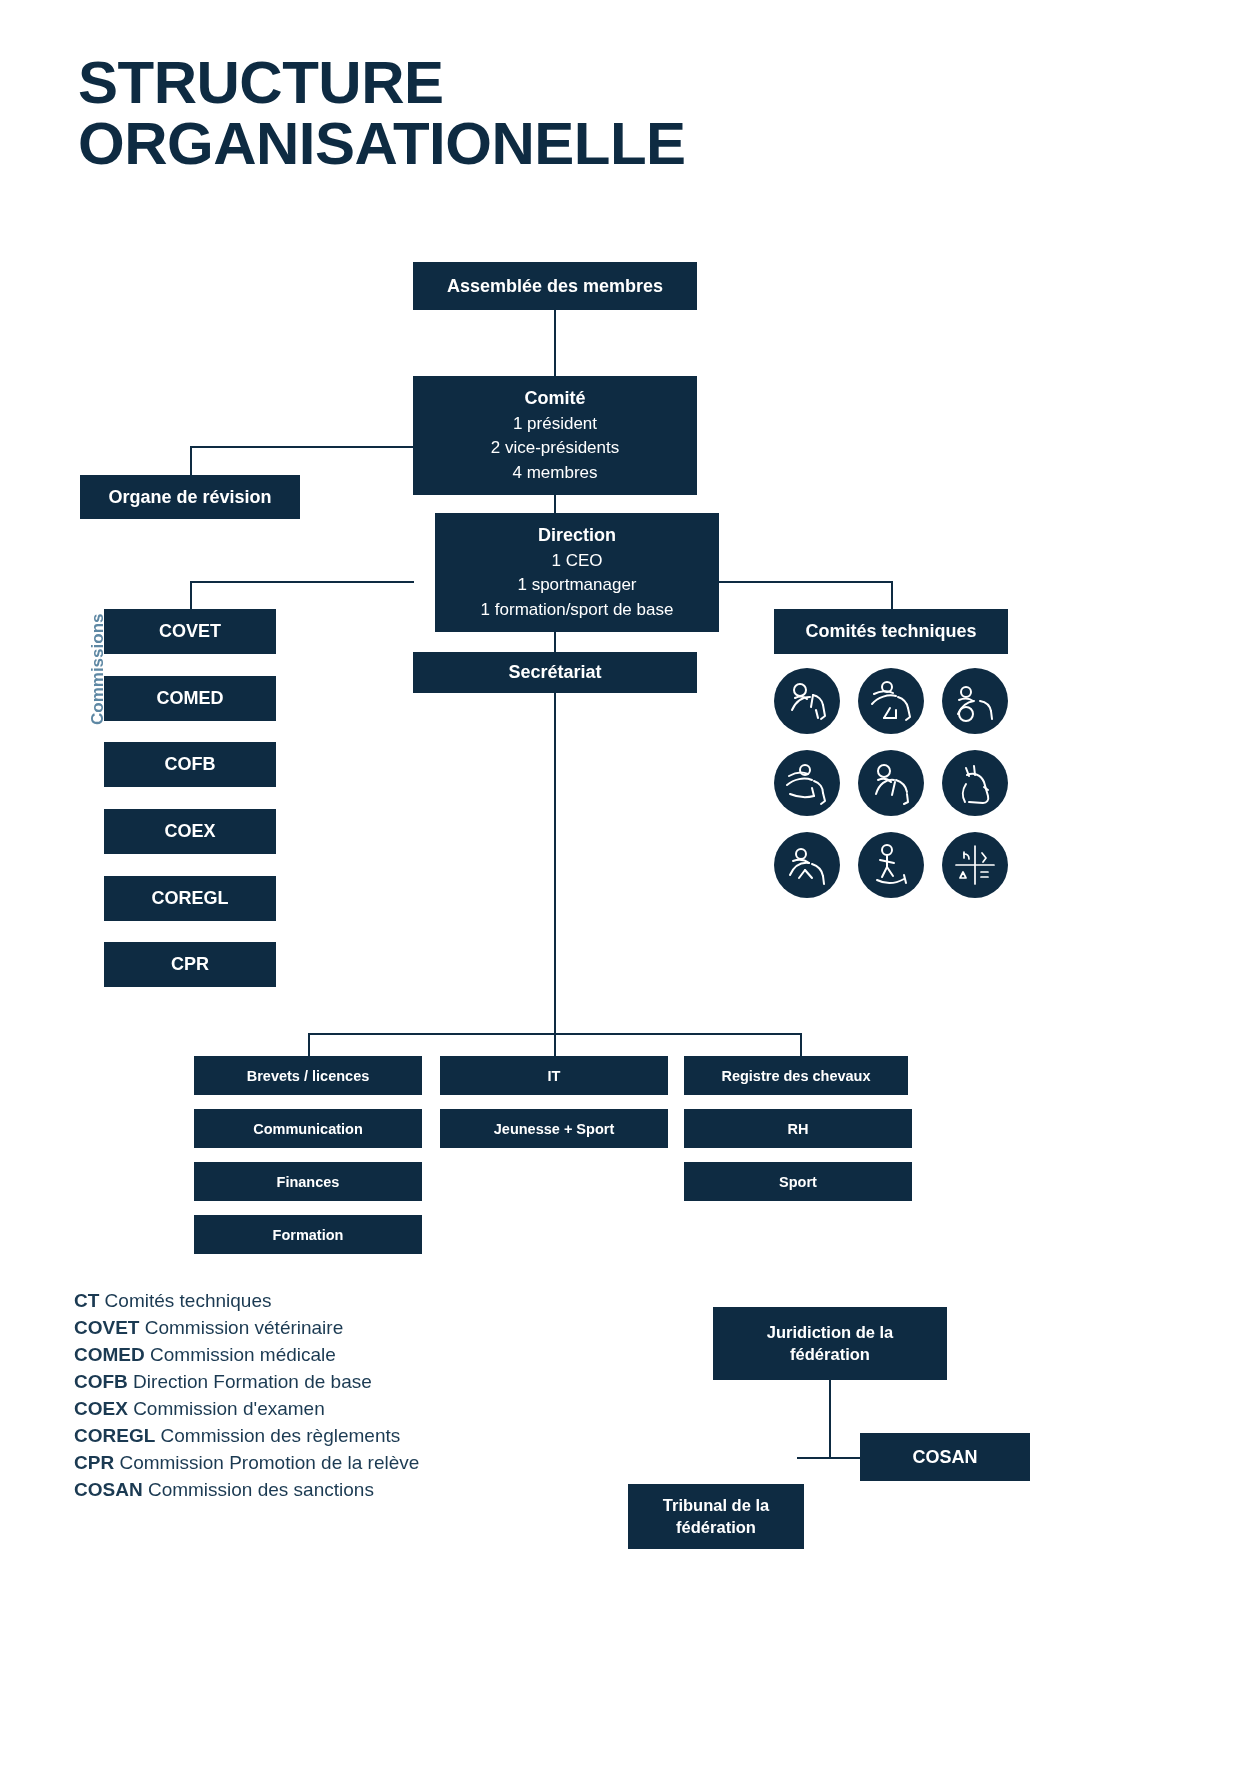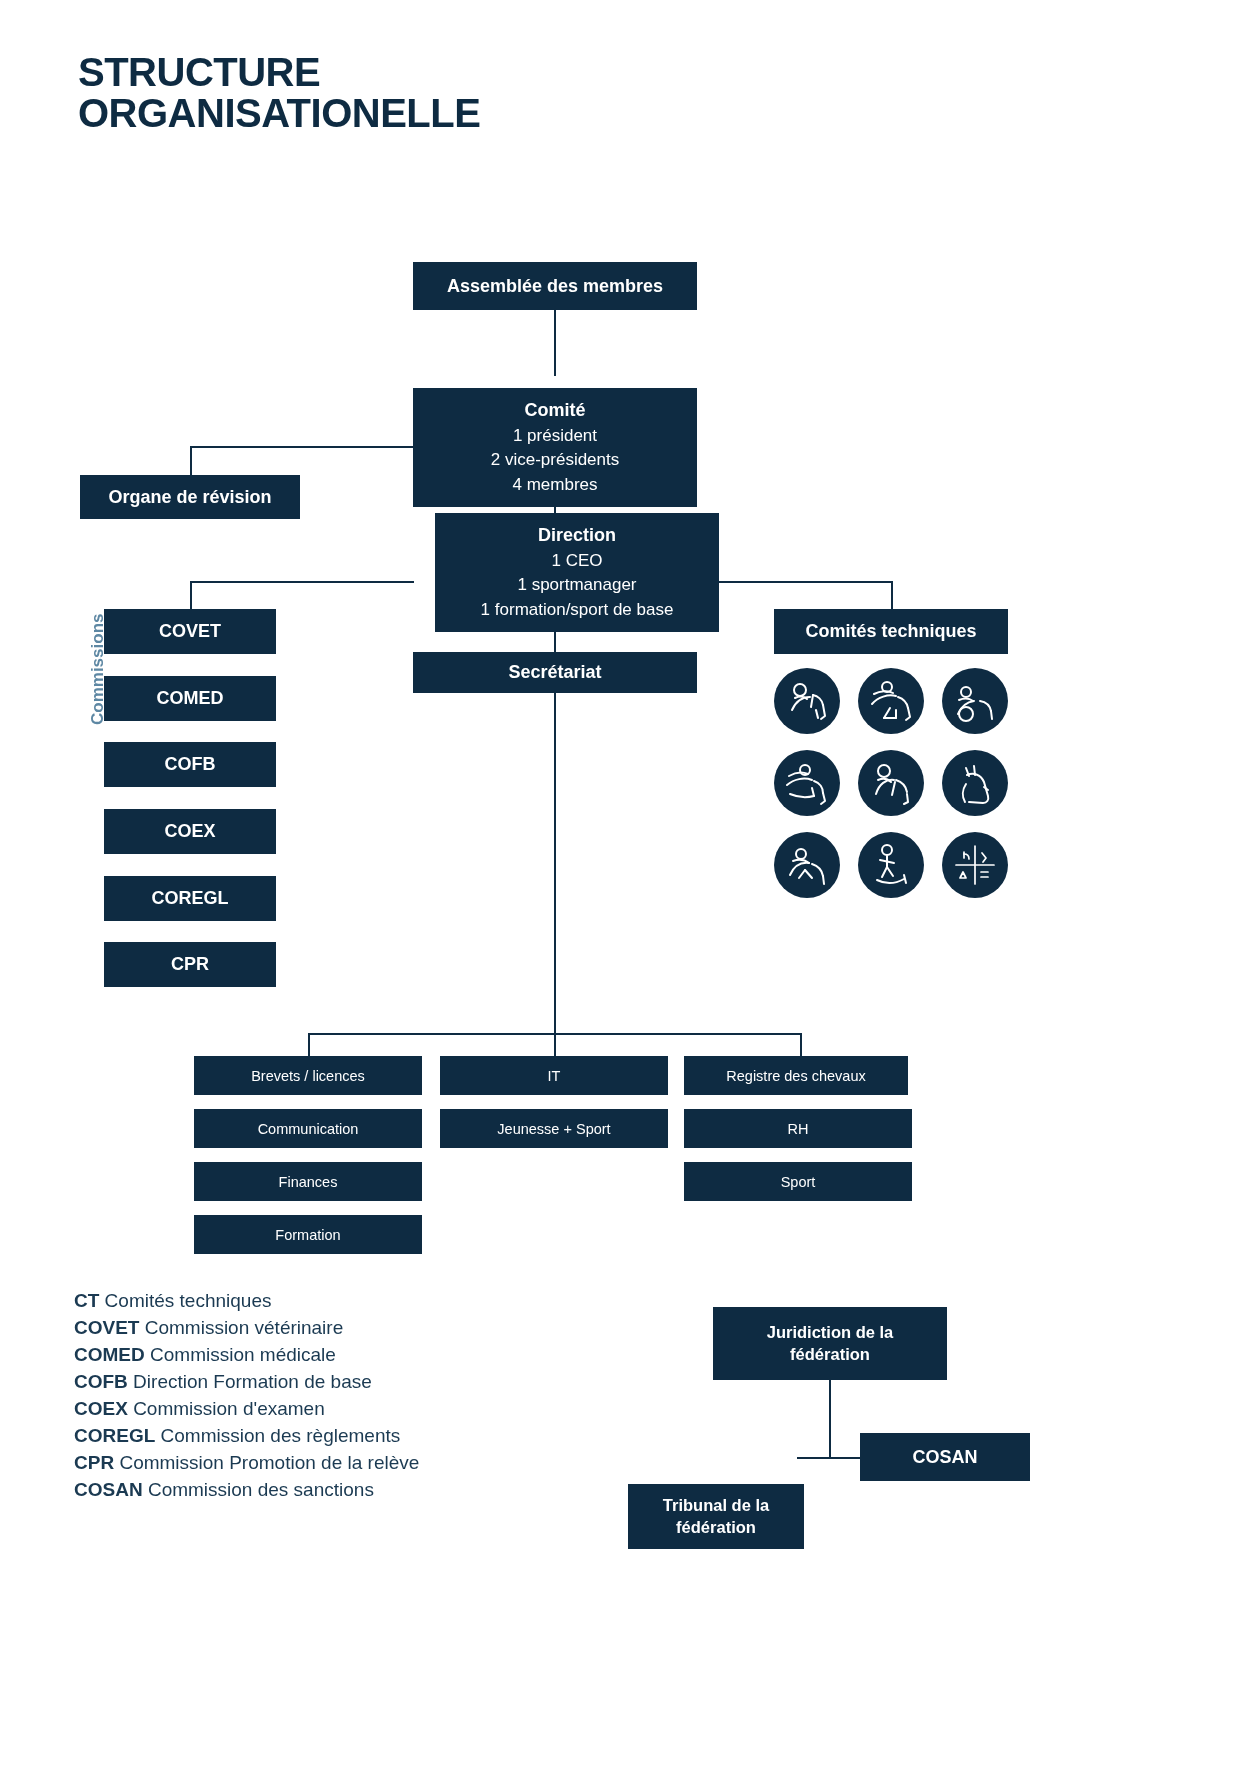--- a/index.html
+++ b/index.html
@@ -18,21 +18,21 @@
     background: #ffffff;
     overflow: hidden;
   }
 
   
   .title {
     position: absolute;
     left: 78px;
     top: 52px;
     width: 800px;
-    font-size: 40px;
+    font-size: 60px;
     font-weight: bold;
     line-height: 1.02;
     letter-spacing: -0.5px;
     color: #0e2b42;
     text-transform: uppercase;
   }
   .title .ln { display: block; }
 
   
   .box {
@@ -55,21 +55,21 @@
   .box .sub {
     font-weight: normal;
     font-size: 17px;
     line-height: 1.45;
   }
   .box.single {
     font-weight: bold;
     font-size: 18px;
   }
   .box.small {
-    font-weight: normal;
+    font-weight: bold;
     font-size: 14.5px;
   }
   .box.med {
     font-weight: bold;
     font-size: 16.5px;
     line-height: 1.3;
   }
 
   
   .ln-v, .ln-h {
@@ -129,21 +129,21 @@
     <span class="ln">STRUCTURE</span>
     <span class="ln">ORGANISATIONELLE</span>
   </div>
 
   <div class="ln-v" style="left:554px; top:310px; height:66px;"></div>
 
   <div class="box single" style="left:413px; top:262px; width:284px; height:48px;">
     <span>Assemblée des membres</span>
   </div>
 
-  <div class="box" style="left:413px; top:376px; width:284px; height:119px;margin-top:12px;">
+  <div class="box" style="left:413px; top:376px; width:284px; height:119px;">
     <span class="hd">Comité</span>
     <span class="sub">1 président</span>
     <span class="sub">2 vice-présidents</span>
     <span class="sub">4 membres</span>
   </div>
 
   <div class="ln-h" style="left:190px; top:446px; width:224px;"></div>
   <div class="ln-v" style="left:190px; top:446px; height:29px;"></div>
 
   <div class="box single" style="left:80px; top:475px; width:220px; height:44px;">

